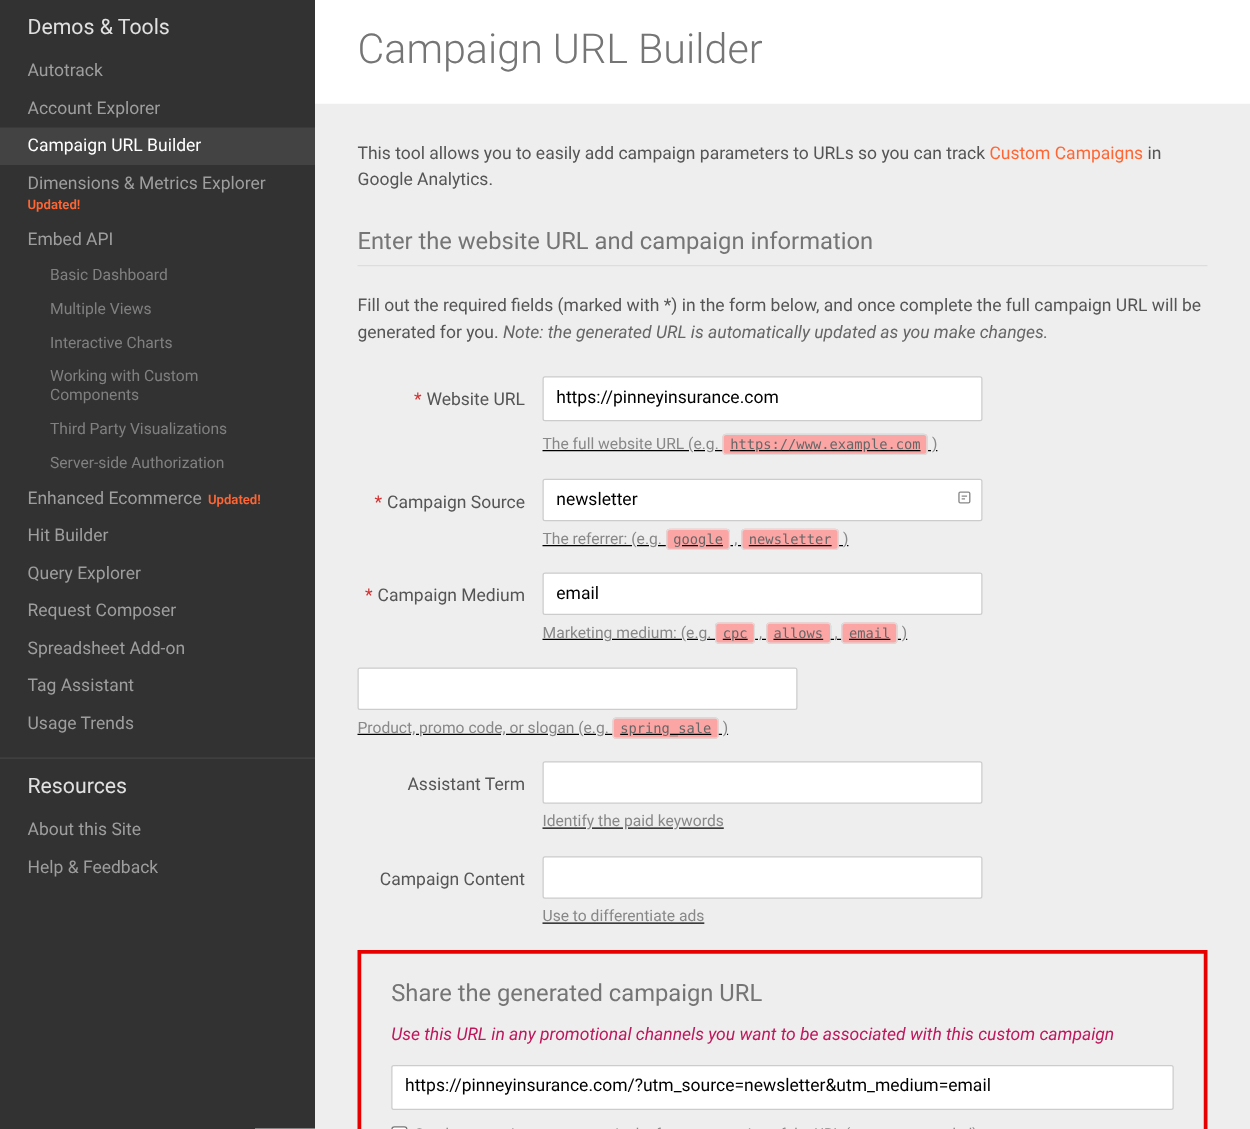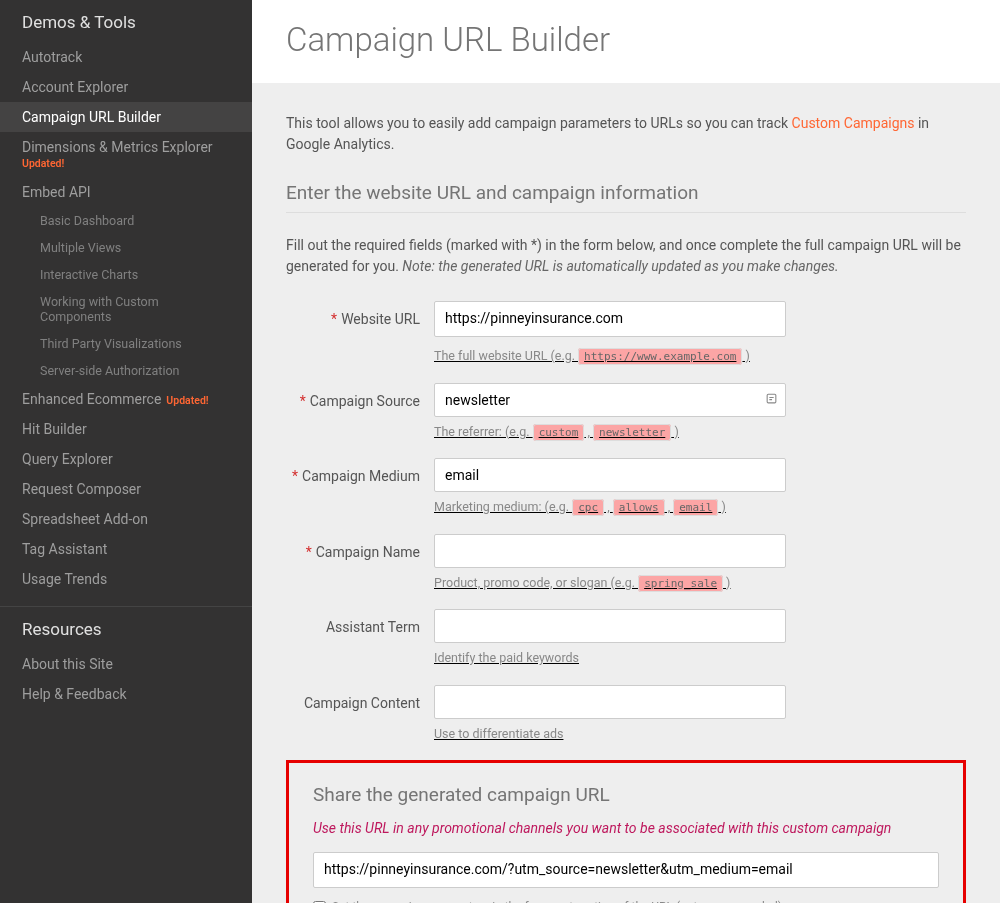--- a/index.html
+++ b/index.html
@@ -254,29 +254,28 @@
           <div class="form-label-col"><span class="form-label"><span class="required-star">*</span>Website URL</span></div>
           <div class="form-input-col"><textarea class="form-textarea" style="">https://pinneyinsurance.com</textarea><div class="form-hint">The full website URL (e.g. <code>https://www.example.com</code> )</div></div>
         </div>
         <div class="form-row">
           <div class="form-label-col"><span class="form-label"><span class="required-star">*</span>Campaign Source</span></div>
           <div class="form-input-col">
             <div class="input-icon-wrap"><input type="text" class="form-input" value="newsletter" style=""><span class="input-icon"><svg width="13" height="13" viewBox="0 0 24 24" fill="none" stroke="#888" stroke-width="2">
                   <rect x="4" y="4" width="16" height="16" rx="2"></rect>
                   <path d="M8 10h8M8 14h5"></path>
                 </svg></span></div>
-            <div class="form-hint">The referrer: (e.g. <code>custom</code> , <code>newsletter</code> )</div>
+            <div class="form-hint">The referrer: (e.g. <code>google</code> , <code>newsletter</code> )</div>
           </div>
         </div>
         <div class="form-row">
           <div class="form-label-col"><span class="form-label"><span class="required-star">*</span>Campaign Medium</span></div>
           <div class="form-input-col"><input type="text" class="form-input" value="email" style=""><div class="form-hint">Marketing medium: (e.g. <code>cpc</code> , <code>allows</code> , <code>email</code> )</div></div>
         </div>
         <div class="form-row">
-          <div class="form-label-col"><span class="form-label"><span class="required-star">*</span>Campaign Name</span></div>
           <div class="form-input-col"><input type="text" class="form-input" style=""><div class="form-hint">Product, promo code, or slogan (e.g. <code>spring_sale</code> )</div></div>
         </div>
         <div class="form-row">
           <div class="form-label-col"><span class="form-label">Assistant Term</span></div>
           <div class="form-input-col"><input type="text" class="form-input" style=""><div class="form-hint">Identify the paid keywords</div></div>
         </div>
         <div class="form-row">
           <div class="form-label-col"><span class="form-label">Campaign Content</span></div>
           <div class="form-input-col"><input type="text" class="form-input" style=""><div class="form-hint">Use to differentiate ads</div></div>
         </div>

